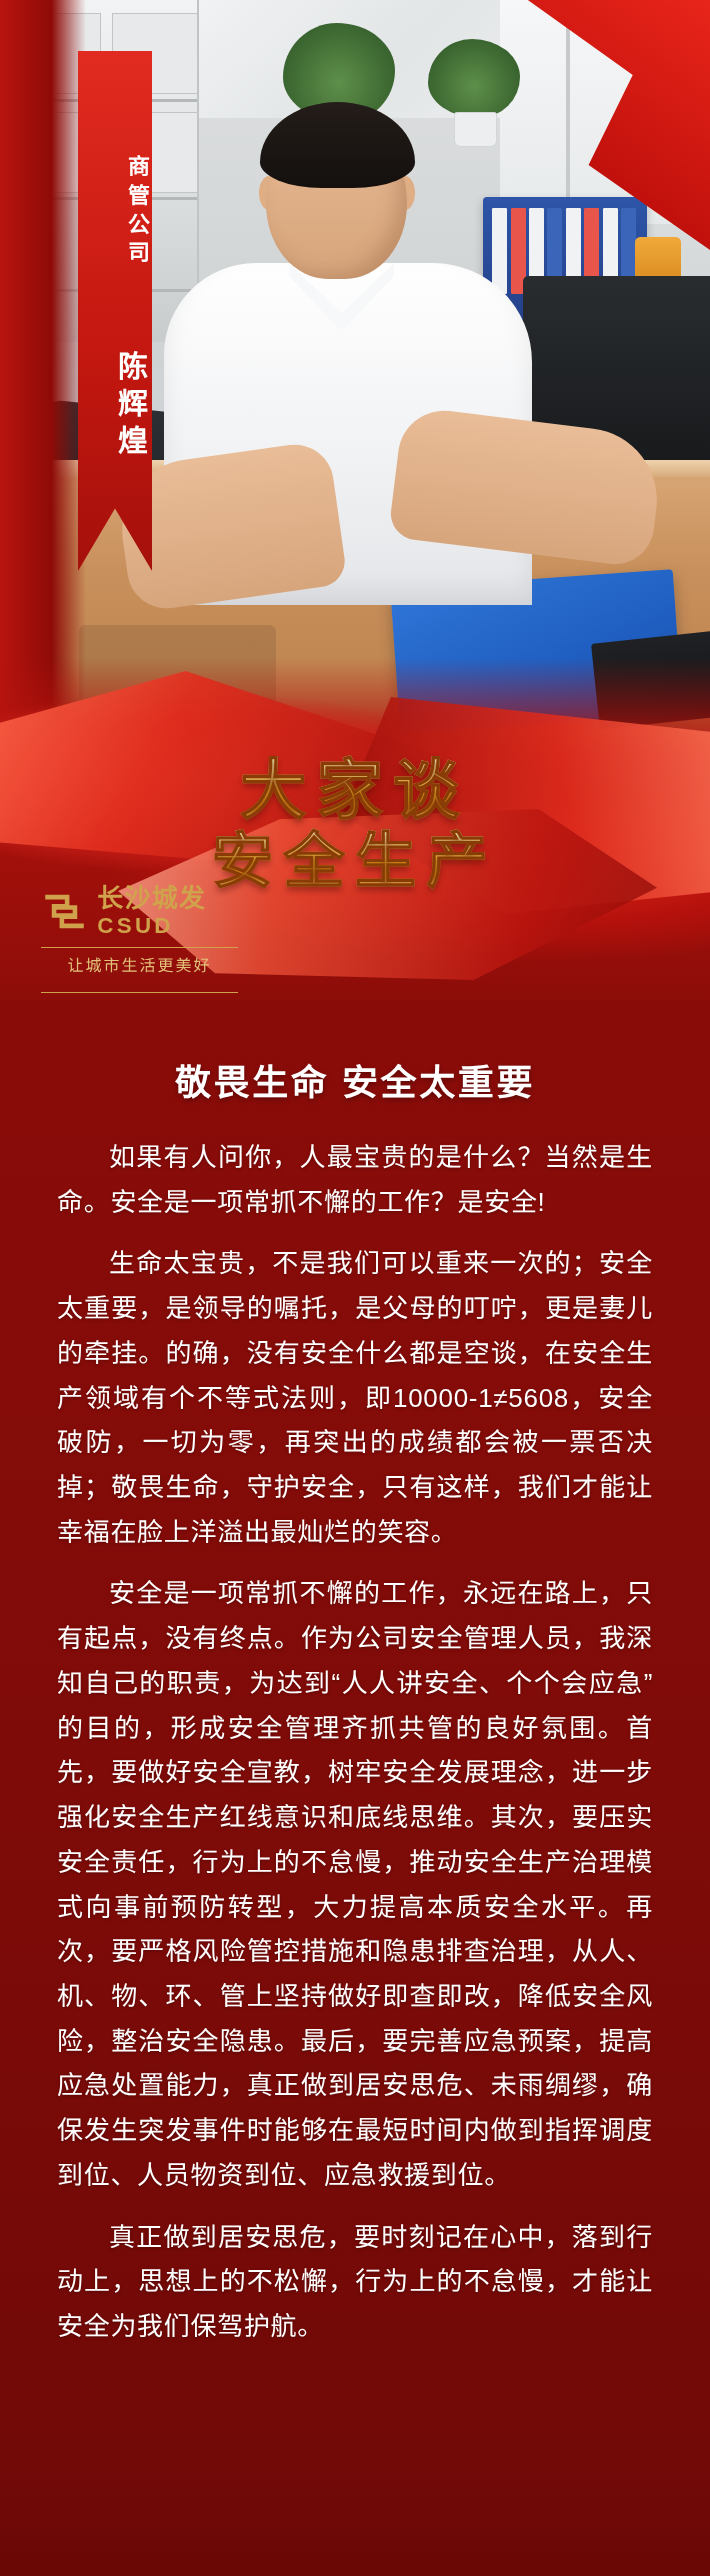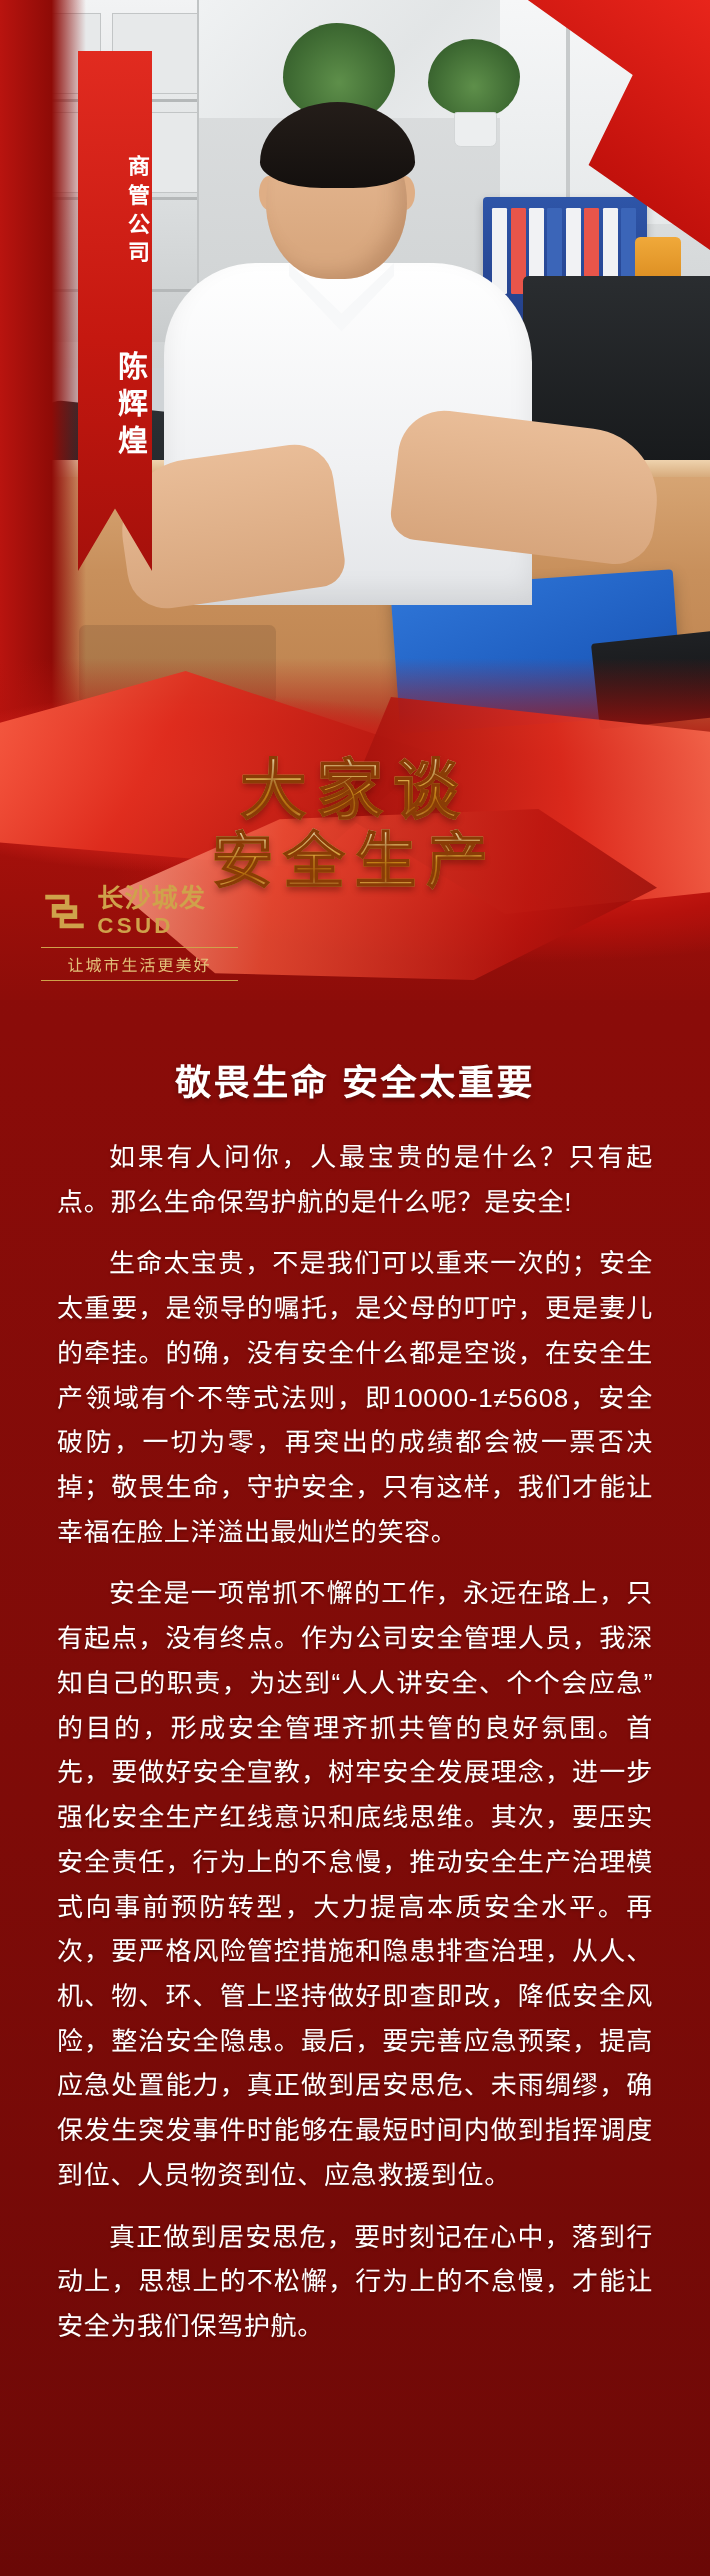--- a/index.html
+++ b/index.html
@@ -279,21 +279,21 @@
   }
   .logo-row { display: flex; align-items: center; gap: 9.2px; }
   .logo-mark { width: 47px; height: 47px; }
   .logo-text { display: flex; flex-direction: column; line-height: 1; }
   .logo-cn { font-size: 26px; font-weight: 700; color: #cfa24b; letter-spacing: 1.3px; }
   .logo-en { font-size: 22.4px; font-weight: 700; color: #cfa24b; letter-spacing: 3.3px; margin-top: 4px; }
   .logo-slogan {
     margin-top: 2.6px;
     border-top: 1.3px solid #cfa24b;
     border-bottom: 1.3px solid #cfa24b;
-    padding: 4px 0 4px 0;
+    padding: 4px 0 16px 0;
     width: 197px;
     text-align: center;
     font-size: 16px;
     color: #e2c079;
     letter-spacing: 2px;
   }
 
   
   .article {
     position: absolute;
@@ -420,21 +420,21 @@
       <span class="logo-text">
         <span class="logo-cn">长沙城发</span>
         <span class="logo-en">CSUD</span>
       </span>
     </div>
     <div class="logo-slogan">让城市生活更美好</div>
   </div>
 
   <div class="article">
     <h1 class="article-title">敬畏生命 安全太重要</h1>
-    <p>如果有人问你，人最宝贵的是什么？只有起点。那么生命保驾护航的是什么呢？是安全!</p>
+    <p>如果有人问你，人最宝贵的是什么？当然是生命。安全是一项常抓不懈的工作？是安全!</p>
     <p>生命太宝贵，不是我们可以重来一次的；安全太重要，是领导的嘱托，是父母的叮咛，更是妻儿的牵挂。的确，没有安全什么都是空谈，在安全生产领域有个不等式法则，即10000-1≠5608，安全破防，一切为零，再突出的成绩都会被一票否决掉；敬畏生命，守护安全，只有这样，我们才能让幸福在脸上洋溢出最灿烂的笑容。</p>
     <p>安全是一项常抓不懈的工作，永远在路上，只有起点，没有终点。作为公司安全管理人员，我深知自己的职责，为达到“人人讲安全、个个会应急”的目的，形成安全管理齐抓共管的良好氛围。首先，要做好安全宣教，树牢安全发展理念，进一步强化安全生产红线意识和底线思维。其次，要压实安全责任，行为上的不怠慢，推动安全生产治理模式向事前预防转型，大力提高本质安全水平。再次，要严格风险管控措施和隐患排查治理，从人、机、物、环、管上坚持做好即查即改，降低安全风险，整治安全隐患。最后，要完善应急预案，提高应急处置能力，真正做到居安思危、未雨绸缪，确保发生突发事件时能够在最短时间内做到指挥调度到位、人员物资到位、应急救援到位。</p>
     <p>真正做到居安思危，要时刻记在心中，落到行动上，思想上的不松懈，行为上的不怠慢，才能让安全为我们保驾护航。</p>
   </div>
 
   <div class="bottom-fade"></div>
 </div>
 
 
 </body></html>

